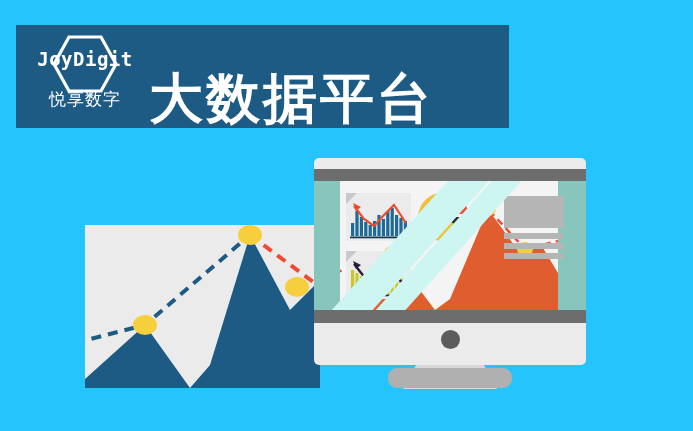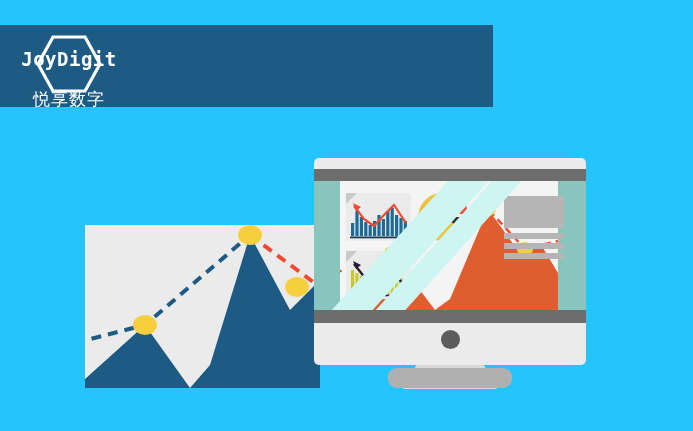--- a/index.html
+++ b/index.html
@@ -12,24 +12,24 @@
     width: 693px;
     height: 431px;
     overflow: hidden;
     background: #26c4fd;
     font-family: "Liberation Sans", "DejaVu Sans", sans-serif;
   }
 
   
   #header-bar {
     position: absolute;
-    left: 0;
+    left: 16px;
     top: 25px;
     width: 493px;
-    height: 82px;
+    height: 103px;
     background: #1d5b85;
   }
   #logo-block {
     position: absolute;
     left: 14px;
     top: 8px;
     width: 110px;
     height: 88px;
   }
   #logo-hex {
@@ -208,20 +208,21 @@
   <div id="header-bar">
 
     <div id="logo-block">
       <svg id="logo-hex" viewBox="0 0 66 58">
         <polygon points="17,2 49,2 64,29 49,56 17,56 2,29" fill="none" stroke="#ffffff" stroke-width="3.2"></polygon>
       </svg>
       <div id="logo-wordmark">JoyDigit</div>
       <div id="logo-sub">悦享数字</div>
     </div>
 
+    <div id="banner-title">大数据平台</div>
   </div>
 
   <div id="left-panel">
     <svg width="235" height="163" viewBox="0 0 235 163">
 
       <polygon points="-10,163 60,100 105,163 125,140 165,10 205,85 235,55 235,163" fill="#1d5b85"></polygon>
 
       <polyline points="-10,118 60,100 165,10" fill="none" stroke="#1d5b85" stroke-width="4" stroke-dasharray="10,7" stroke-linecap="butt"></polyline>
 
       <polyline points="165,10 235,62" fill="none" stroke="#ef4b32" stroke-width="4" stroke-dasharray="10,7" stroke-linecap="butt"></polyline>

